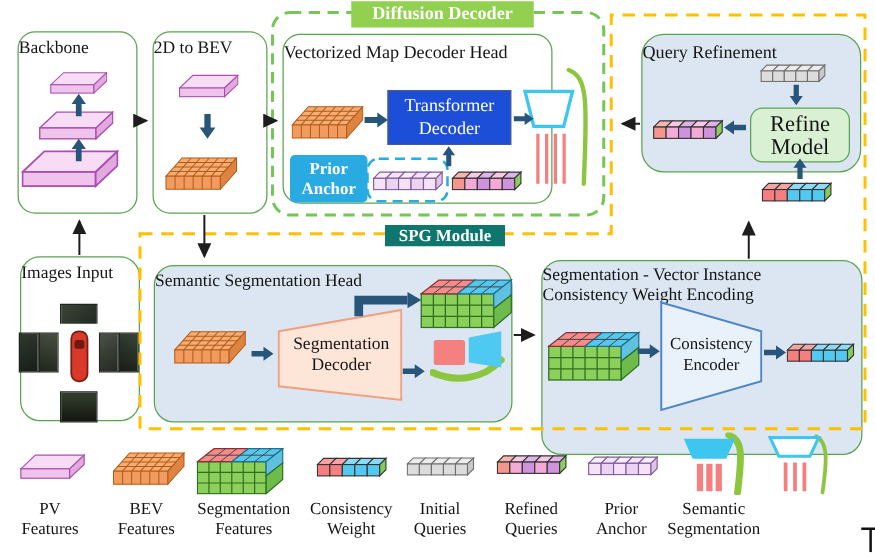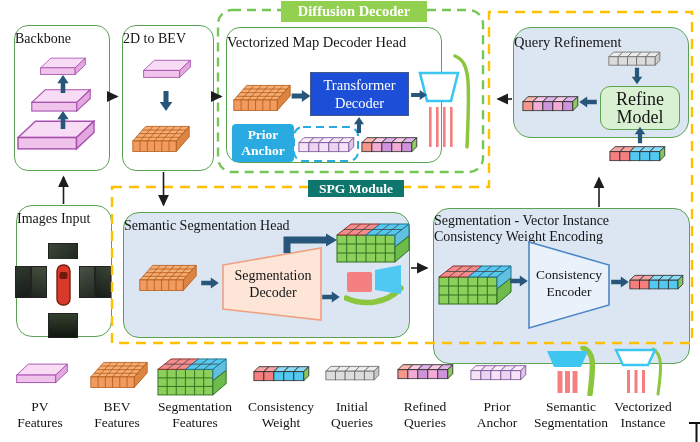--- a/index.html
+++ b/index.html
@@ -434,18 +434,14 @@
       <div>Queries</div>
   </div>
   <div class="legend-label" style="left:449px;top:399px;">
     <div>Prior</div>
       <div>Anchor</div>
   </div>
   <div class="legend-label" style="left:523px;top:399px;">
     <div>Semantic</div>
       <div>Segmentation</div>
   </div>
-  <div class="legend-label" style="left:595px;top:399px;">
-    <div>Vectorized</div>
-      <div>Instance</div>
-  </div>
 
 </div>
 
 </body></html>

